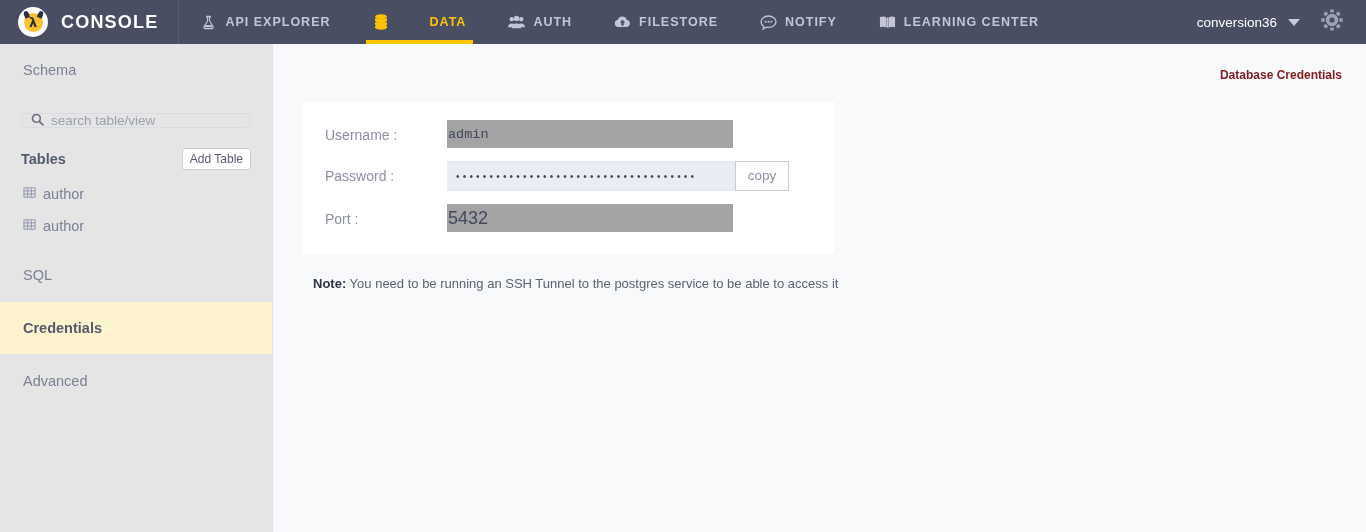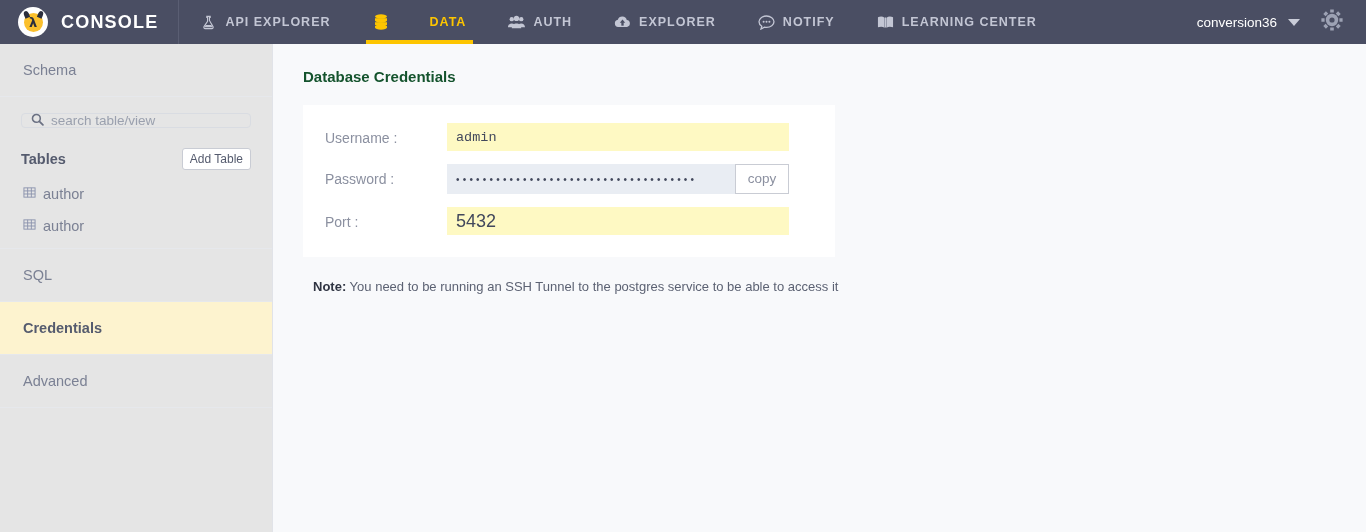--- a/index.html
+++ b/index.html
@@ -195,24 +195,25 @@
   }
 
   
   #main {
     flex: 1;
     background: #f8f9fb;
     padding: 18px 24px;
     overflow: hidden;
   }
   .page-title {
-    font-size: 15px;
+    font-size: 12px;
     font-weight: bold;
-    color: #14532d;
+    color: #7f1d1d;
     margin: 6px 0 20px 6px;
+    text-align: right;
   }
   .cred-card {
     width: 532px;
     background: #ffffff;
     padding: 18px 22px 22px 22px;
     margin-left: 6px;
   }
   .frow {
     display: flex;
     align-items: flex-start;
@@ -220,25 +221,25 @@
   }
   .frow:last-child { margin-bottom: 0; }
   .flabel {
     width: 122px;
     flex: none;
     color: #8b90a0;
     font-size: 14px;
     padding-top: 7px;
   }
   .fval {
-    background: #fef9c3;
+    background: #a3a3a3;
     height: 28px;
-    width: 342px;
+    width: 286px;
     display: flex; align-items: center;
-    padding: 0 9px;
+    padding: 0 1px;
     font-family: "Liberation Mono", monospace;
     font-size: 13.5px;
     color: #42485c;
   }
   .fval.port { font-family: "Liberation Sans", sans-serif; font-size: 18px; }
   .pwd-wrap { display: flex; align-items: stretch; }
   .pwd-field {
     background: #e9edf3;
     height: 30px;
     width: 288px;
@@ -324,21 +325,21 @@
     </div>
 
     <div class="navitem">
       <span class="nicon">
         <svg width="19" height="14" viewBox="0 0 19 14" fill="#c3c6d4">
           <path d="M4.6 12.5A4.1 4.1 0 0 1 4.3 4.4 5.2 5.2 0 0 1 14.3 4.8a3.9 3.9 0 0 1 .3 7.7z"></path>
           <path d="M9.5 4.3l3 3.4h-6z" fill="#4a4e63"></path>
           <rect x="8.2" y="7.1" width="2.6" height="4" fill="#4a4e63"></rect>
         </svg>
       </span>
-      <span>EXPLORER</span>
+      <span>FILESTORE</span>
     </div>
 
     <div class="navitem">
       <span class="nicon">
         <svg width="17" height="15" viewBox="0 0 17 15">
           <path d="M8.5 1C4.4 1 1 3.6 1 6.8c0 1.8 1.1 3.4 2.8 4.5L3 14l3.4-1.8c.7.1 1.4.2 2.1.2 4.1 0 7.5-2.6 7.5-5.6S12.6 1 8.5 1z" fill="none" stroke="#c3c6d4" stroke-width="1.3"></path>
           <circle cx="5.6" cy="6.8" r="1" fill="#c3c6d4"></circle>
           <circle cx="8.5" cy="6.8" r="1" fill="#c3c6d4"></circle>
           <circle cx="11.4" cy="6.8" r="1" fill="#c3c6d4"></circle>
         </svg>

